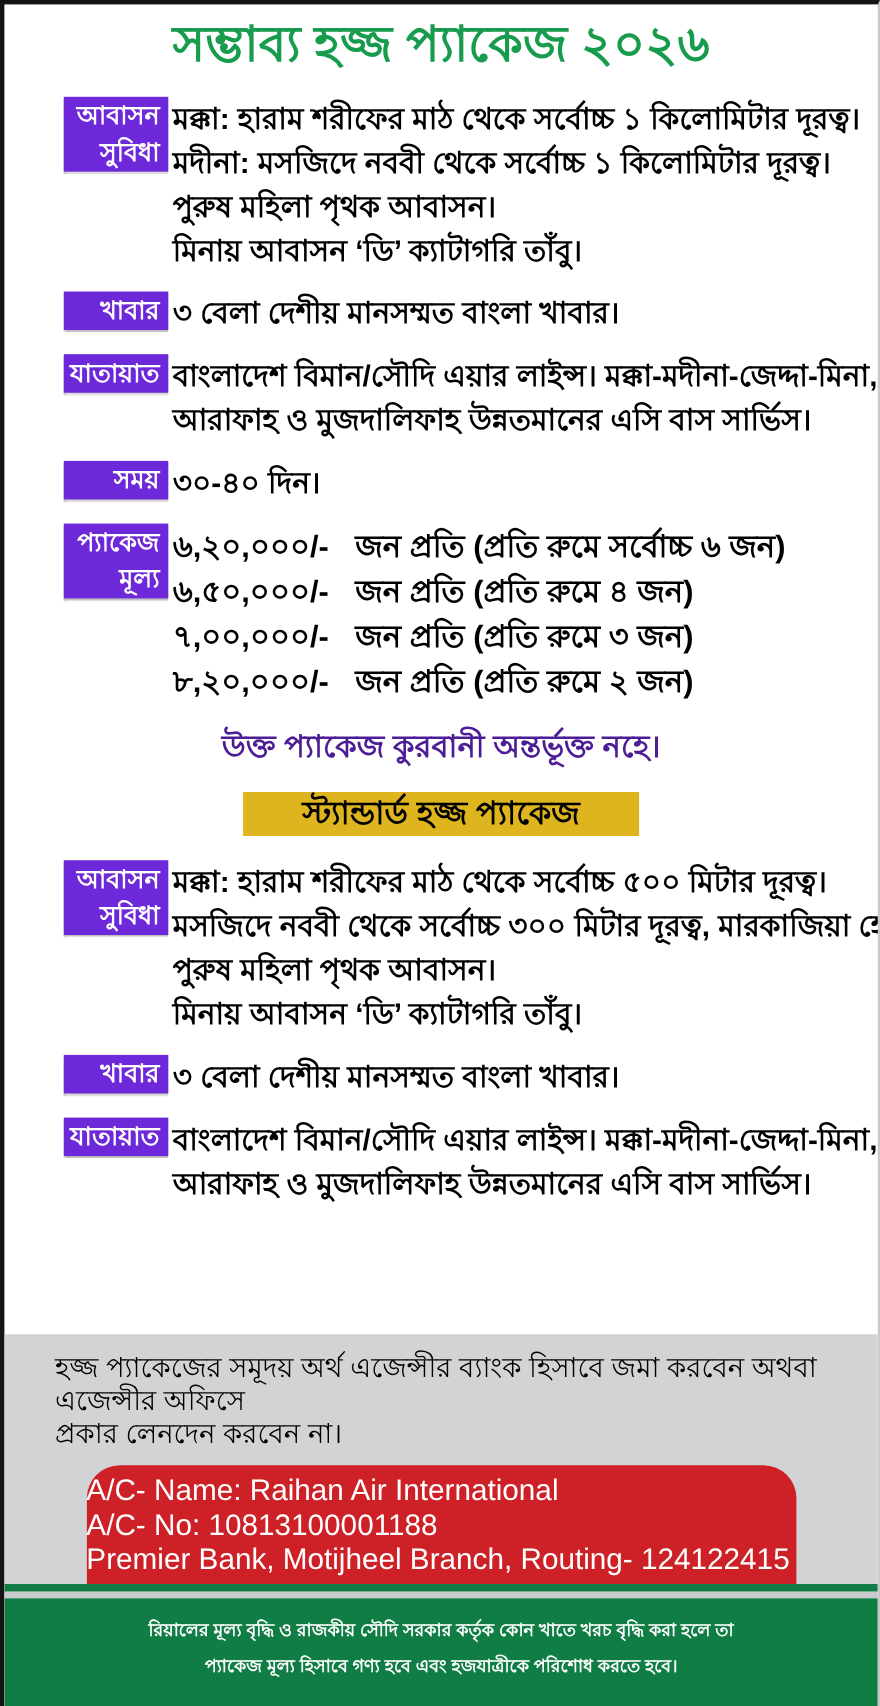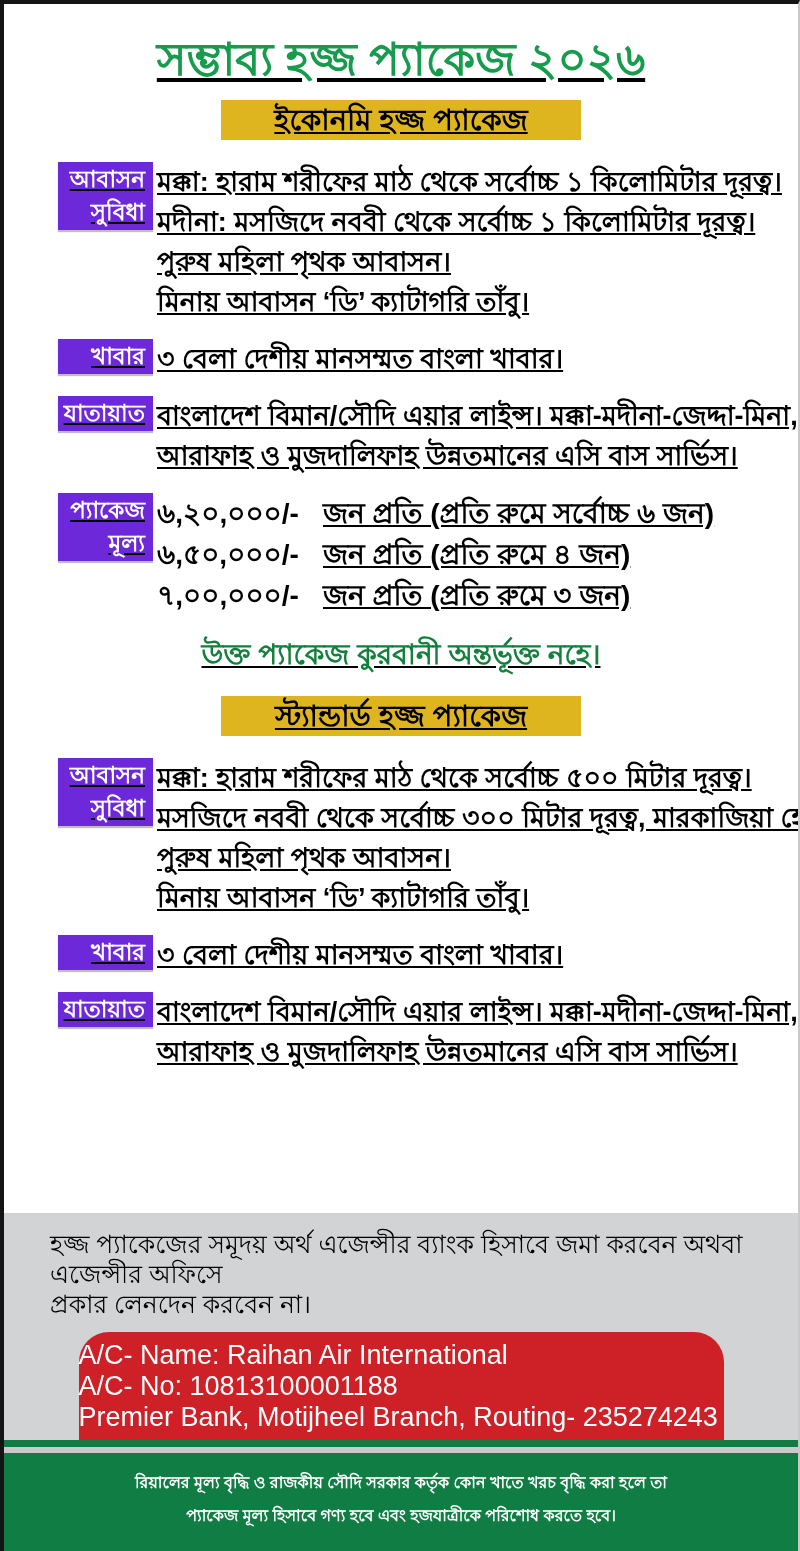--- a/index.html
+++ b/index.html
@@ -8,21 +8,21 @@
     position:relative;
     width:800px;height:1551px;
     box-sizing:border-box;
     border-top:4px solid #141414;
     border-left:4px solid #141414;
     border-right:2px solid #c9c9c9;
     background:#ffffff;
     display:flex;flex-direction:column;
     overflow:hidden;
   }
-  .white-area{flex:1 1 auto;padding-top:20px;overflow:hidden;text-decoration:underline;}
+  .white-area{flex:1 1 auto;overflow:hidden;}
   .title{
     margin:10px 0 14px;
     text-align:center;
     color:#179B4D;
     font-size:45px;font-weight:700;line-height:52px;
   }
   .banner{
     width:360px;height:40px;
     margin:0 auto;
     background:#DFB51F;
@@ -44,21 +44,21 @@
     padding:1px 8px 1px 5px;
     box-shadow:0 2px 1px rgba(0,0,0,0.25);
     flex:0 0 auto;
   }
   .content{margin-left:4px;color:#000;font-size:27px;font-weight:700;line-height:40px;}
   .content .line{white-space:nowrap;}
   .price-line{white-space:nowrap;font-size:28px;font-weight:700;line-height:41px;}
   .amount{display:inline-block;min-width:166px;}
   .note{
     text-align:center;
-    color:#15803d;
+    color:#4c1d95;
     font-size:28px;font-weight:700;
     margin:8px 0 16px;
   }
   .section-standard .banner{margin-top:6px;}
   .gray-band{
     background:#D2D3D5;
     padding:16px 46px 0;
     flex:0 0 auto;
   }
   .notice-line{font-size:25px;font-weight:400;line-height:30px;color:#000;}
@@ -87,21 +87,20 @@
 </head>
 <body>
 
 <div class="page">
 
   <div class="white-area">
 
     <h1 class="title">সম্ভাব্য হজ্জ প্যাকেজ ২০২৬</h1>
 
     <section class="section-economy">
-      <div class="banner">ইকোনমি হজ্জ প্যাকেজ</div>
 
       <div class="rows">
 
         <div class="row">
           <div class="chip">আবাসন
 সুবিধা</div>
           <div class="content">
             <div class="line">মক্কা: হারাম শরীফের মাঠ থেকে সর্বোচ্চ ১ কিলোমিটার দূরত্ব।</div>
             <div class="line">মদীনা: মসজিদে নববী থেকে সর্বোচ্চ ১ কিলোমিটার দূরত্ব।</div>
             <div class="line">পুরুষ মহিলা পৃথক আবাসন।</div>
@@ -117,28 +116,35 @@
         </div>
 
         <div class="row">
           <div class="chip">যাতায়াত</div>
           <div class="content">
             <div class="line">বাংলাদেশ বিমান/সৌদি এয়ার লাইন্স। মক্কা-মদীনা-জেদ্দা-মিনা,</div>
             <div class="line">আরাফাহ ও মুজদালিফাহ উন্নতমানের এসি বাস সার্ভিস।</div>
           </div>
         </div>
 
+        <div class="row">
+          <div class="chip">সময়</div>
+          <div class="content">
+            <div class="line">৩০-৪০ দিন।</div>
+          </div>
+        </div>
 
         <div class="row">
           <div class="chip">প্যাকেজ
 মূল্য</div>
           <div class="content">
             <div class="price-line"><span class="amount">৬,২০,০০০/-</span><span>জন প্রতি (প্রতি রুমে সর্বোচ্চ ৬ জন)</span></div>
             <div class="price-line"><span class="amount">৬,৫০,০০০/-</span><span>জন প্রতি (প্রতি রুমে ৪ জন)</span></div>
             <div class="price-line"><span class="amount">৭,০০,০০০/-</span><span>জন প্রতি (প্রতি রুমে ৩ জন)</span></div>
+            <div class="price-line"><span class="amount">৮,২০,০০০/-</span><span>জন প্রতি (প্রতি রুমে ২ জন)</span></div>
           </div>
         </div>
 
       </div>
 
       <div class="note">উক্ত প্যাকেজ কুরবানী অন্তর্ভূক্ত নহে।</div>
     </section>
 
     <section class="section-standard">
       <div class="banner">স্ট্যান্ডার্ড হজ্জ প্যাকেজ</div>
@@ -178,21 +184,21 @@
   </div>
 
   <div class="gray-band">
     <div class="notice">
       <div class="notice-line">হজ্জ প্যাকেজের সমূদয় অর্থ এজেন্সীর ব্যাংক হিসাবে জমা করবেন অথবা এজেন্সীর অফিসে</div>
       <div class="notice-line">প্রকার লেনদেন করবেন না।</div>
     </div>
     <div class="bank-box">
       <div class="bank-line">A/C- Name: Raihan Air International</div>
       <div class="bank-line">A/C- No: 10813100001188</div>
-      <div class="bank-line">Premier Bank, Motijheel Branch, Routing- 235274243</div>
+      <div class="bank-line">Premier Bank, Motijheel Branch, Routing- 124122415</div>
     </div>
   </div>
 
   <div class="footer">
     <div class="stripe-green"></div>
     <div class="stripe-gray"></div>
     <div class="footer-body">
       <div class="footer-line">রিয়ালের মূল্য বৃদ্ধি ও রাজকীয় সৌদি সরকার কর্তৃক কোন খাতে খরচ বৃদ্ধি করা হলে তা</div>
       <div class="footer-line">প্যাকেজ মূল্য হিসাবে গণ্য হবে এবং হজযাত্রীকে পরিশোধ করতে হবে।</div>
     </div>

